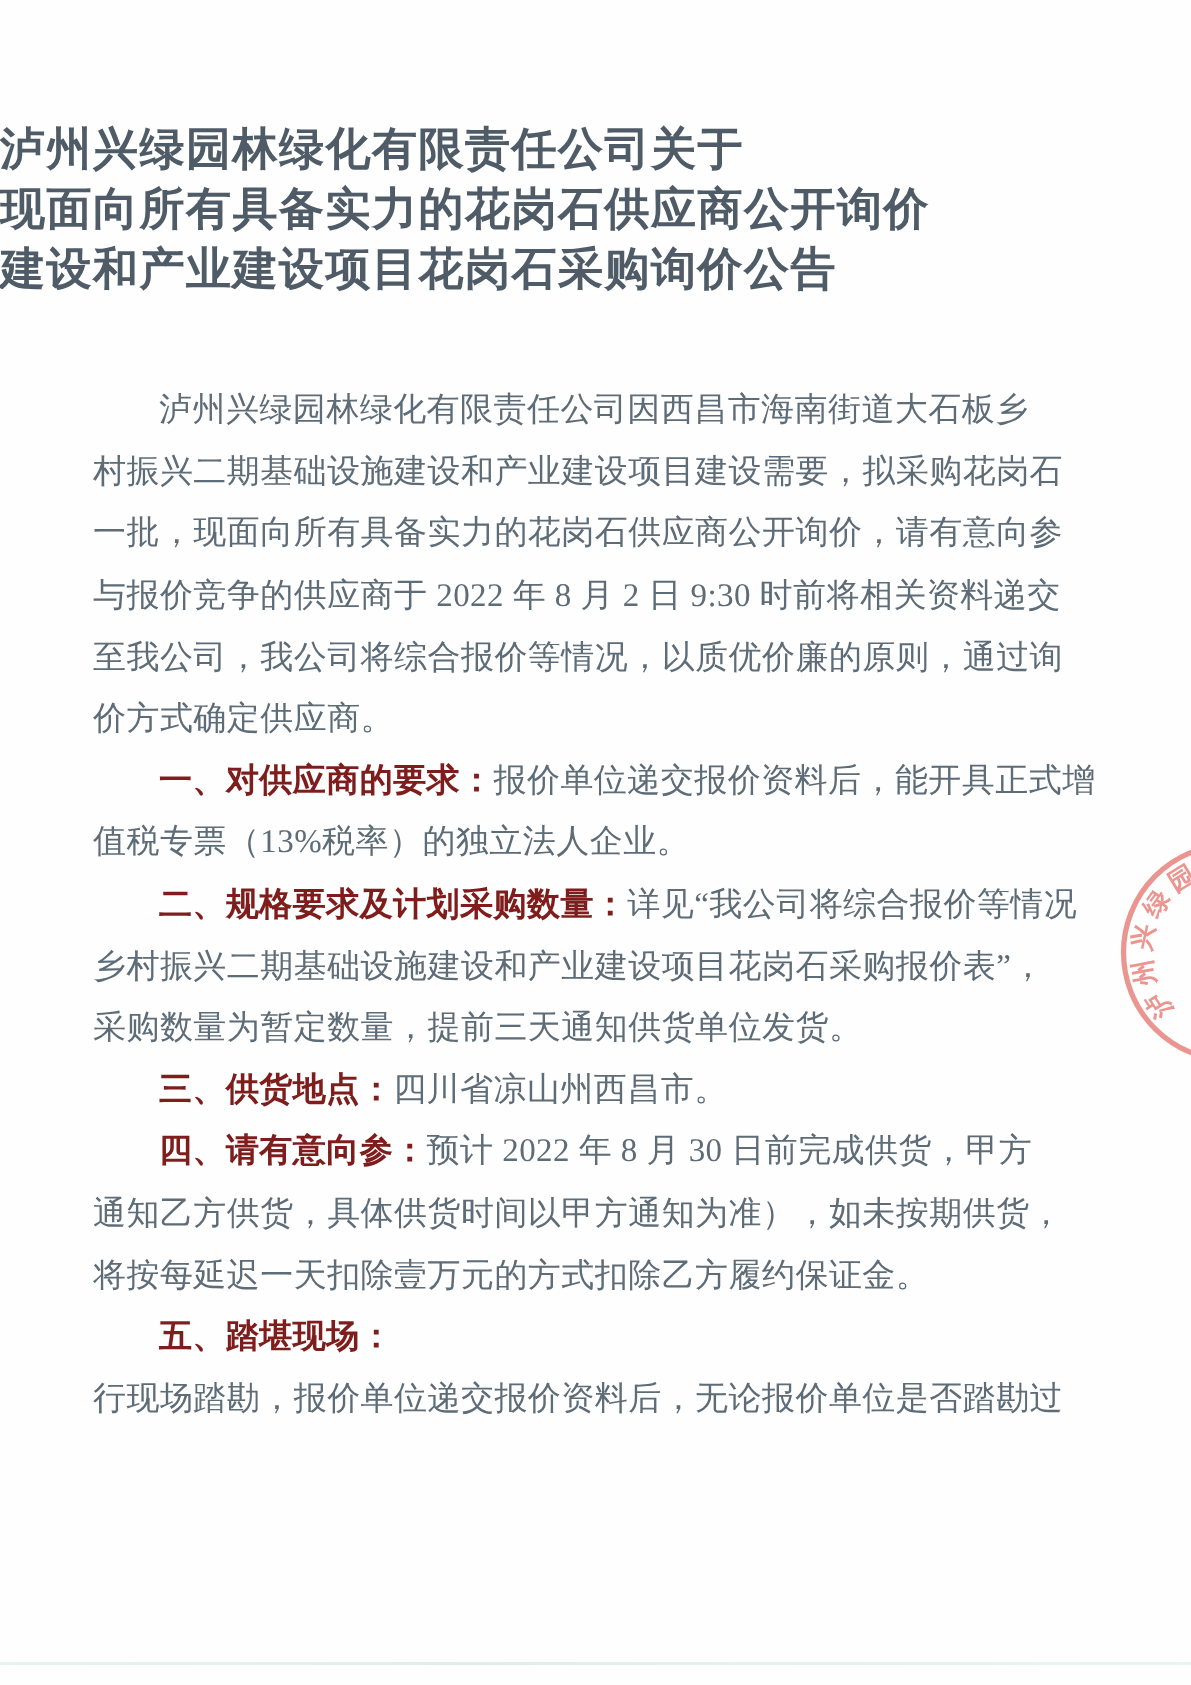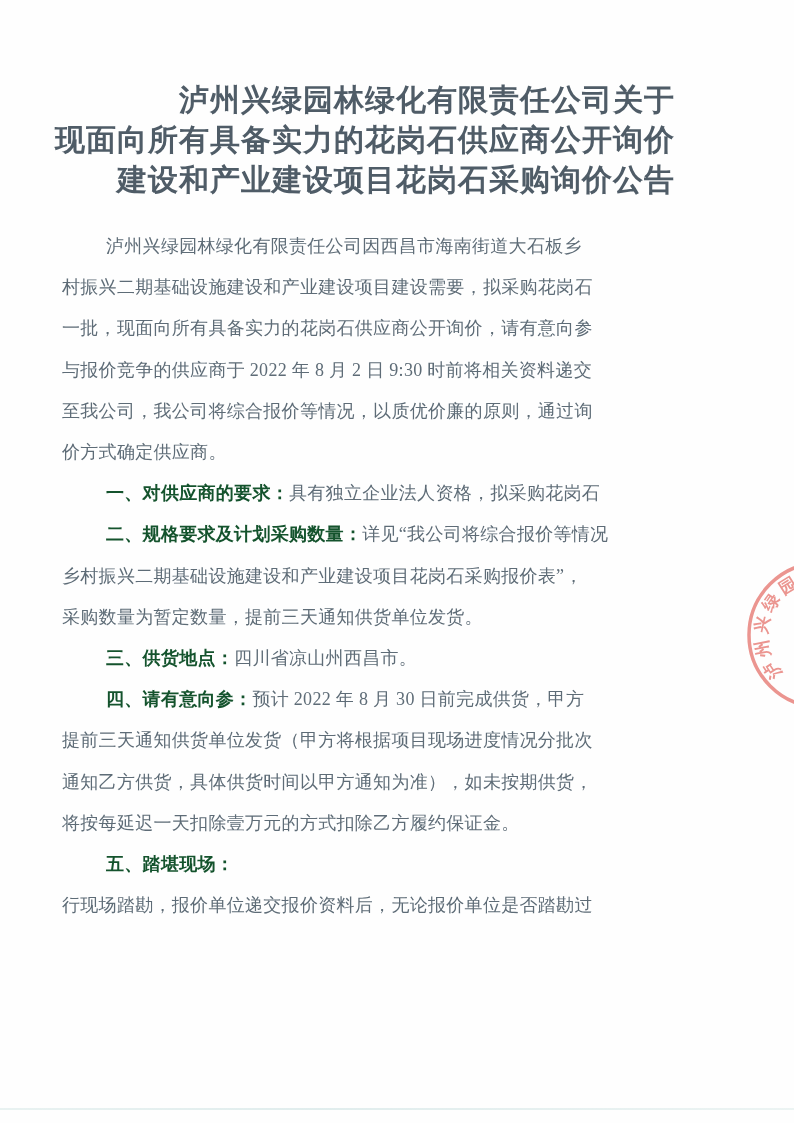--- a/index.html
+++ b/index.html
@@ -6,39 +6,39 @@
   .page{
     position:relative;
     width:794px;height:1123px;
     background:#fefefe;
     overflow:hidden;
     font-family:"Liberation Serif","DejaVu Serif",serif;
   }
   .title-block{
     position:absolute;
     left:0;top:80px;width:675px;
-    text-align:right;
+    text-align:left;
     font-weight:bold;
     font-size:30px;
     line-height:40px;
     letter-spacing:1px;
     color:#4f5c67;
   }
   .body-block{
     position:absolute;
-    left:62px;top:226px;width:676px;
-    font-size:18px;
+    left:62px;top:252px;width:676px;
+    font-size:22px;
     line-height:41.2px;
     color:#5e6c77;
     letter-spacing:0.3px;
     font-family:Liberation Serif, serif;
   }
   .line{white-space:nowrap;}
   .line.indent{text-indent:44px;}
-  .line .b{font-weight:bold;color:#14532d;}
+  .line .b{font-weight:bold;color:#7f1d1d;}
   .seal{
     position:absolute;
     left:721px;top:535px;
     width:200px;height:200px;
     pointer-events:none;
     opacity:0.85;
   }
   .scan-line{
     position:absolute;
     left:0;top:1108px;width:794px;height:2px;
@@ -57,27 +57,27 @@
     <div>建设和产业建设项目花岗石采购询价公告</div>
   </div>
 
   <div class="body-block">
     <div class="line indent"><span>泸州兴绿园林绿化有限责任公司因西昌市海南街道大石板乡</span></div>
     <div class="line"><span>村振兴二期基础设施建设和产业建设项目建设需要，拟采购花岗石</span></div>
     <div class="line"><span>一批，现面向所有具备实力的花岗石供应商公开询价，请有意向参</span></div>
     <div class="line"><span>与报价竞争的供应商于 2022 年 8 月 2 日 9:30 时前将相关资料递交</span></div>
     <div class="line"><span>至我公司，我公司将综合报价等情况，以质优价廉的原则，通过询</span></div>
     <div class="line"><span>价方式确定供应商。</span></div>
-    <div class="line indent"><span class="b">一、对供应商的要求：</span><span>具有独立企业法人资格，拟采购花岗石</span></div>
+    <div class="line indent"><span class="b">一、对供应商的要求：</span><span>报价单位递交报价资料后，能开具正式增</span></div>
+    <div class="line"><span>值税专票（13%税率）的独立法人企业。</span></div>
     <div class="line indent"><span class="b">二、规格要求及计划采购数量：</span><span>详见“我公司将综合报价等情况</span></div>
     <div class="line"><span>乡村振兴二期基础设施建设和产业建设项目花岗石采购报价表”，</span></div>
     <div class="line"><span>采购数量为暂定数量，提前三天通知供货单位发货。</span></div>
     <div class="line indent"><span class="b">三、供货地点：</span><span>四川省凉山州西昌市。</span></div>
     <div class="line indent"><span class="b">四、请有意向参：</span><span>预计 2022 年 8 月 30 日前完成供货，甲方</span></div>
-    <div class="line"><span>提前三天通知供货单位发货（甲方将根据项目现场进度情况分批次</span></div>
     <div class="line"><span>通知乙方供货，具体供货时间以甲方通知为准），如未按期供货，</span></div>
     <div class="line"><span>将按每延迟一天扣除壹万元的方式扣除乙方履约保证金。</span></div>
     <div class="line indent"><span class="b">五、踏堪现场：</span><span></span></div>
     <div class="line"><span>行现场踏勘，报价单位递交报价资料后，无论报价单位是否踏勘过</span></div>
   </div>
 
   <svg class="seal" viewBox="0 0 200 200" width="200" height="200">
     <defs>
       <path id="sealTextPath" d="M 61.8 138.2 A 54 54 0 1 1 62.0 138.4"></path>
     </defs>

